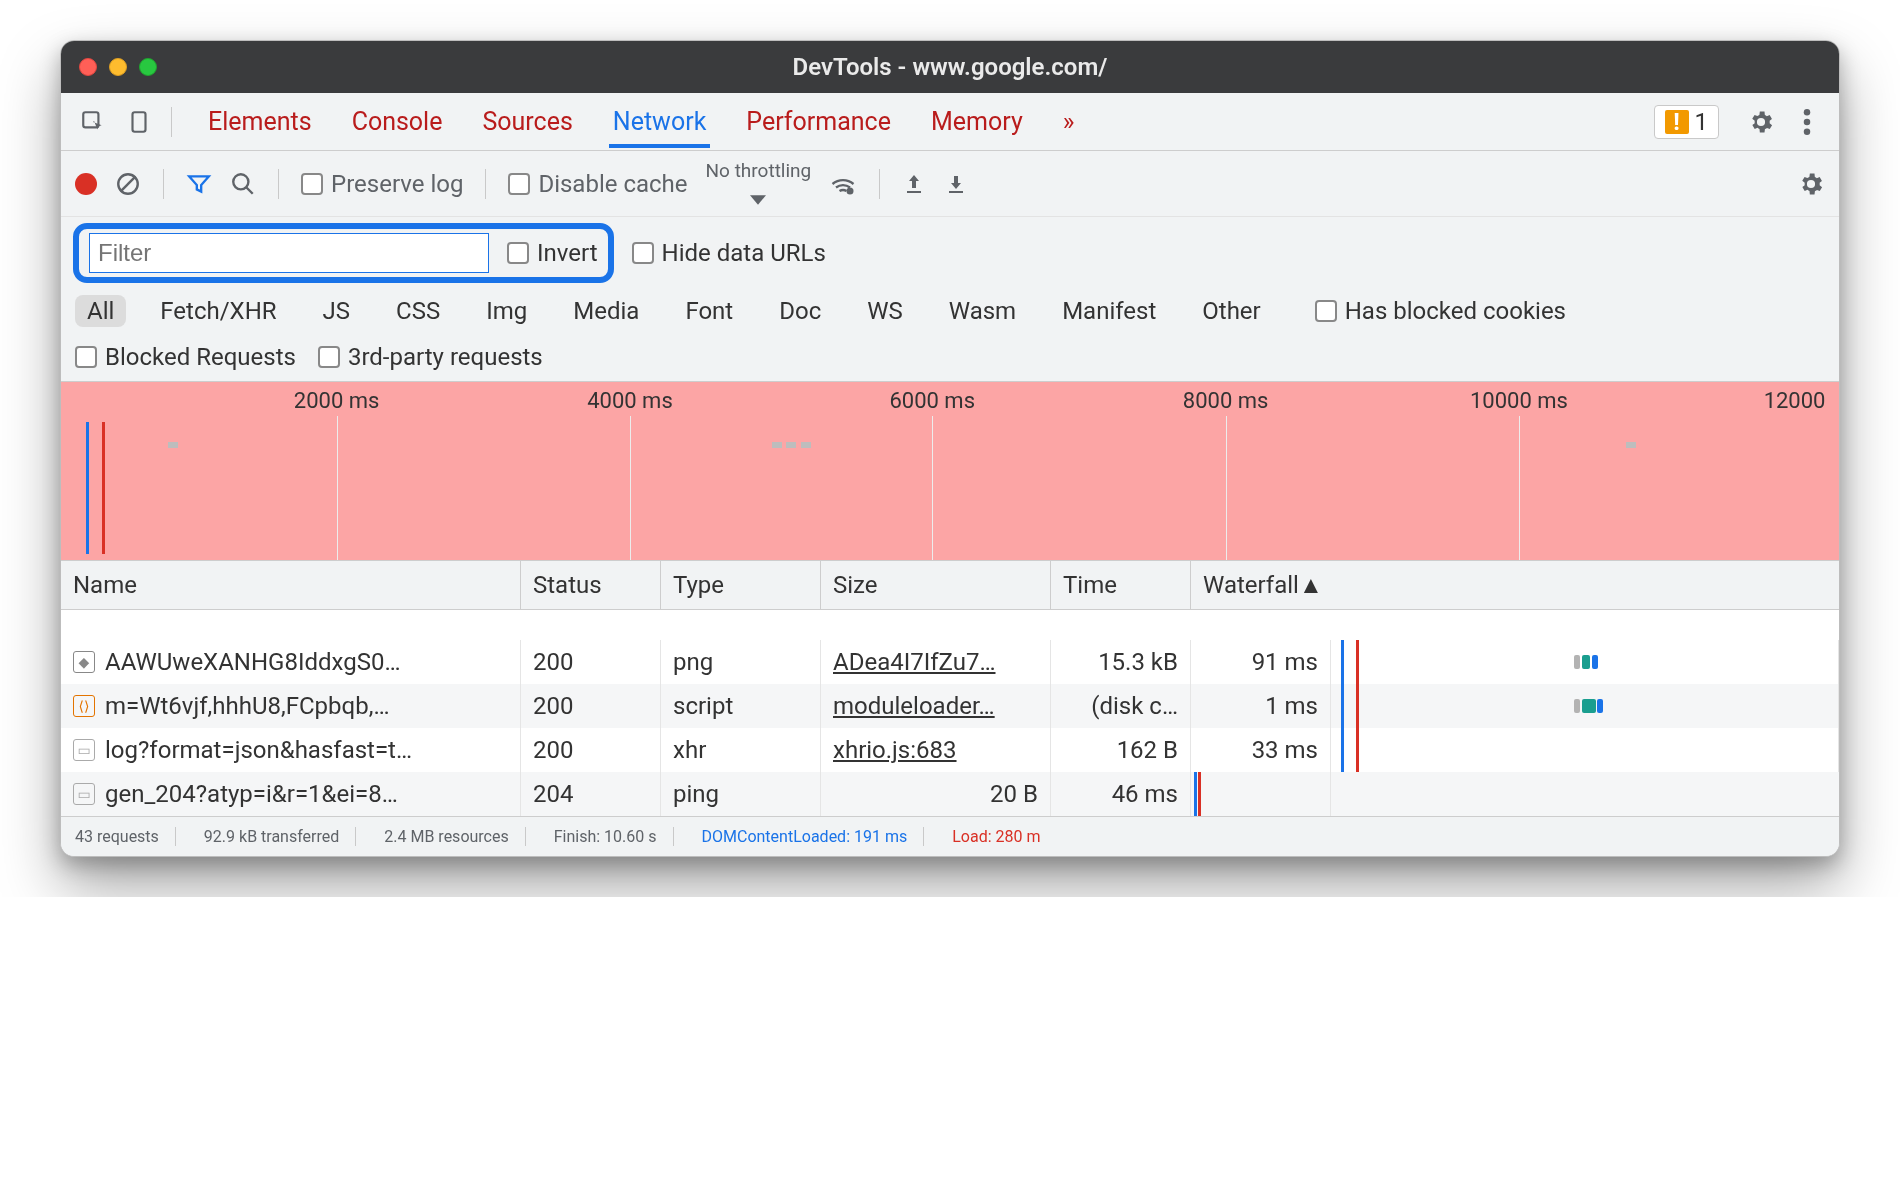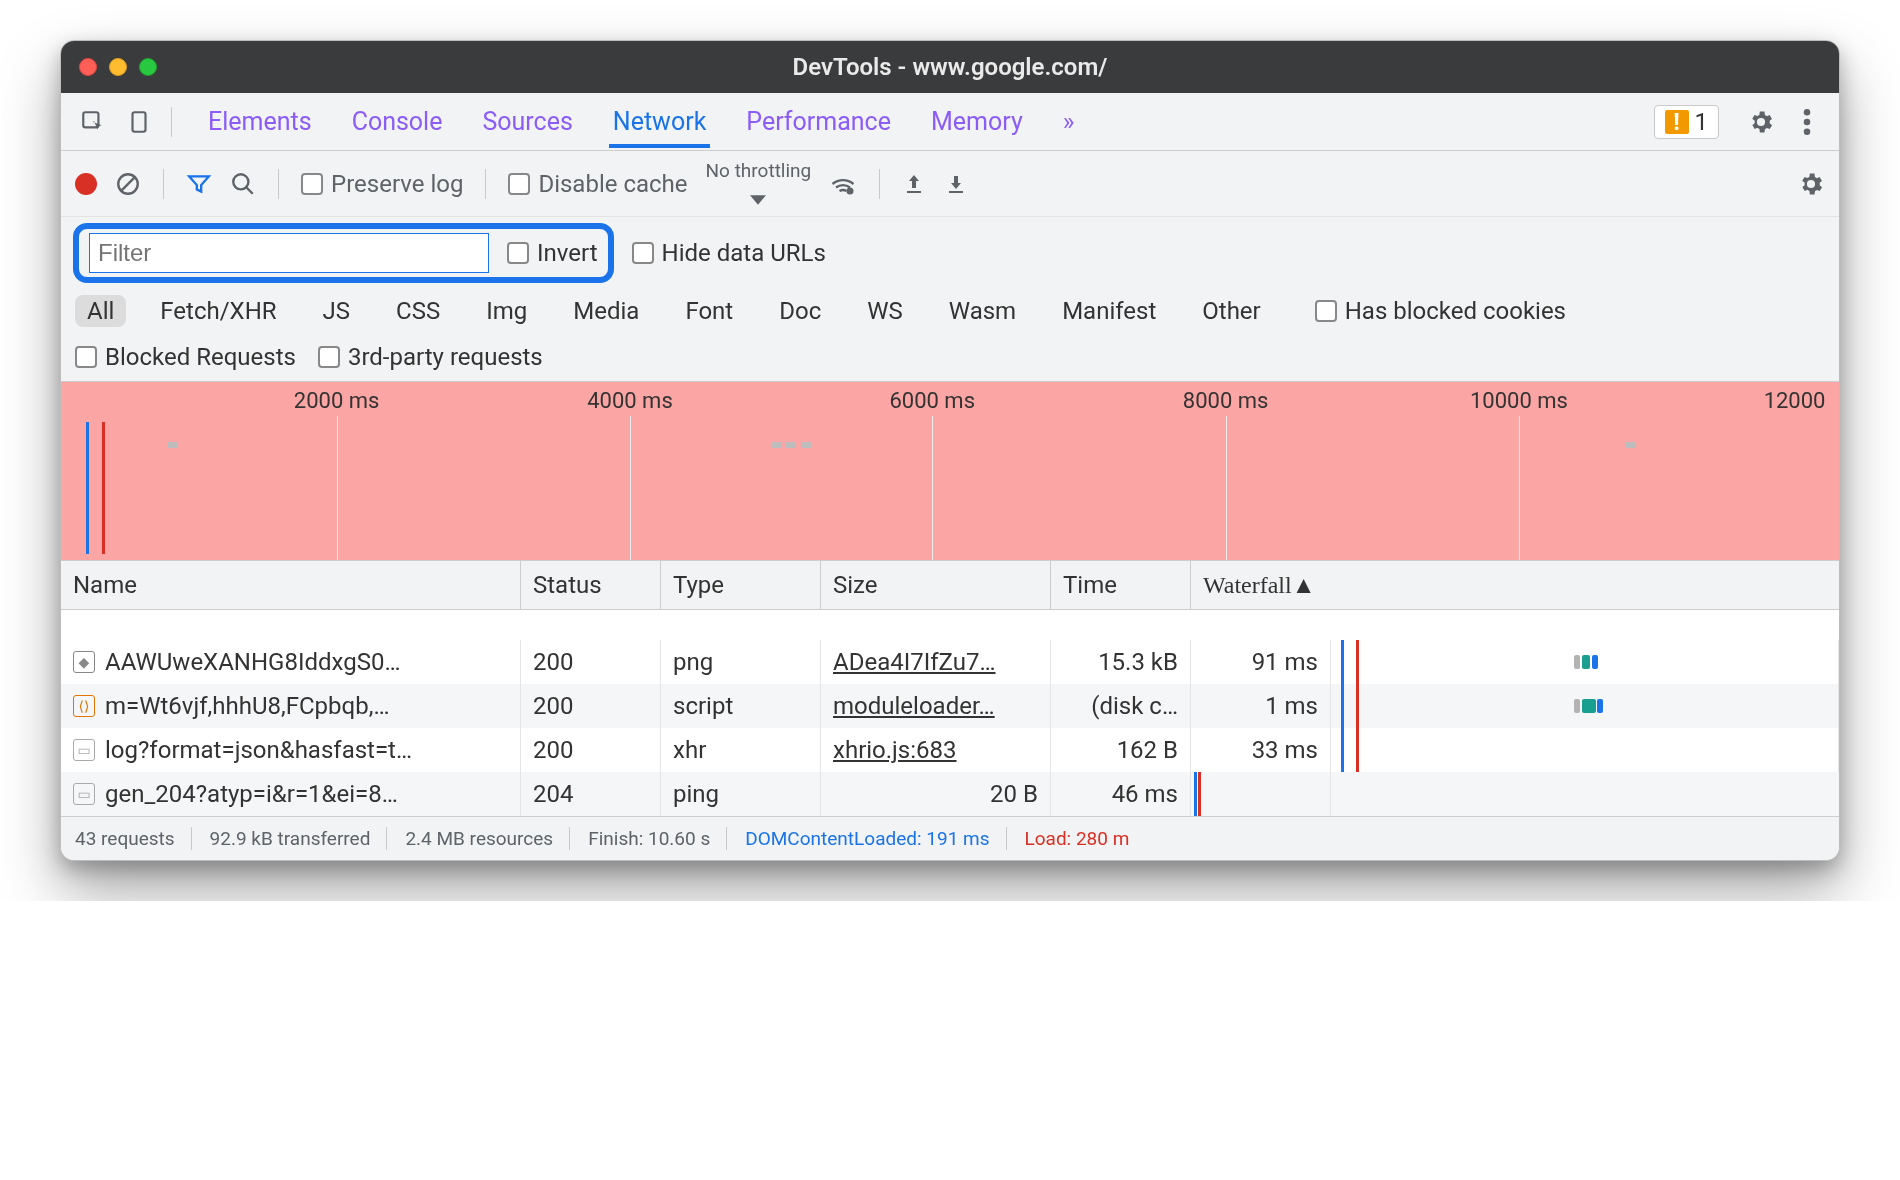--- a/index.html
+++ b/index.html
@@ -44,21 +44,21 @@
     background:#f1f3f4;
     border-bottom:1px solid #cdcdcd;
     display:flex; align-items:center;
     padding: 0 14px;
     gap: 10px;
     color:#5f6368;
     font-size:25px;
   }
   .tabsrow .iconbtn { width:36px; height:36px; display:flex; align-items:center; justify-content:center; color:#5f6368;}
   .tabs { display:flex; gap:32px; margin-left:18px;}
-  .tab { padding: 12px 4px; cursor:pointer; color:#8b5cf6;}
+  .tab { padding: 12px 4px; cursor:pointer; color:#b91c1c;}
   .tab.active { color:#1a73e8; border-bottom:4px solid #1a73e8; padding-bottom:8px;}
   .spacer { flex:1; }
   .warnbadge {
     display:flex; align-items:center; gap:6px;
     border:1px solid #c9c9c9; border-radius:4px;
     padding:2px 10px; background:#fff; font-size:24px; color:#333;
   }
   .warnbadge .wicon{ width:24px;height:24px;background:#f29900;color:#fff;display:flex;align-items:center;justify-content:center;font-weight:700;border-radius:2px;}
   
   .toolrow {
@@ -118,44 +118,44 @@
   .ovtick { position:absolute; top:60px; width:10px; height:6px; background:#bdbdbd;}
   
   .netheader {
     display:grid;
     grid-template-columns: 460px 140px 160px 230px 140px 140px 1fr;
     background:#f1f3f4;
     border-bottom:1px solid #cdcdcd;
     font-size:24px; color:#333;
   }
   .netheader > div { padding:10px 12px; border-right:1px solid #cdcdcd;}
-  .netheader > div:last-child { display:flex; align-items:center; border-right:none;font-family:Liberation Serif, serif;}
+  .netheader > div:last-child { display:flex; align-items:center; border-right:none;}
   .netbody { background:#fff; }
   .row {
     display:grid;
     grid-template-columns: 460px 140px 160px 230px 140px 140px 1fr;
     font-size:24px; color:#333;
   }
   .row.alt { background:#f5f6f7;}
   .row > div { padding:8px 12px; border-right:1px solid #e5e5e5; overflow:hidden; white-space:nowrap; text-overflow:ellipsis;}
   .row .namecell { display:flex; align-items:center; gap:10px;}
   .ficon { width:22px;height:22px;border:1px solid #aaa;display:inline-flex;align-items:center;justify-content:center;font-size:14px;border-radius:3px;}
   .ficon.img { border-color:#888; color:#888;}
   .ficon.js { border-color:#e37400; color:#e37400;}
   .ficon.doc { border-color:#aaa; color:#aaa;}
   .initlink { text-decoration:underline; color:#333; cursor:pointer;}
   .num { text-align:right;}
   .wcell { position:relative;}
   .wfline { position:absolute; top:0; bottom:0; width:3px;}
   .wfbar { position:absolute; height:14px; top:50%; transform:translateY(-50%); border-radius:2px;}
   
   .status {
-    display:flex; align-items:center; gap:2px;
+    display:flex; align-items:center; gap:12px;
     background:#f1f3f4; border-top:1px solid #cdcdcd;
-    font-size:19px; color:#5f6368; padding:10px 14px;
+    font-size:16px; color:#5f6368; padding:10px 14px;
     white-space:nowrap; overflow:hidden;
   }
   .status .seg { padding:0 16px; border-right:1px solid #c9c9c9;}
   .status .seg:first-child{ padding-left:0;}
   .status .dcl { color:#1a73e8;}
   .status .load { color:#d93025;}
   svg { display:block;}
 </style>
 </head>
 <body>

